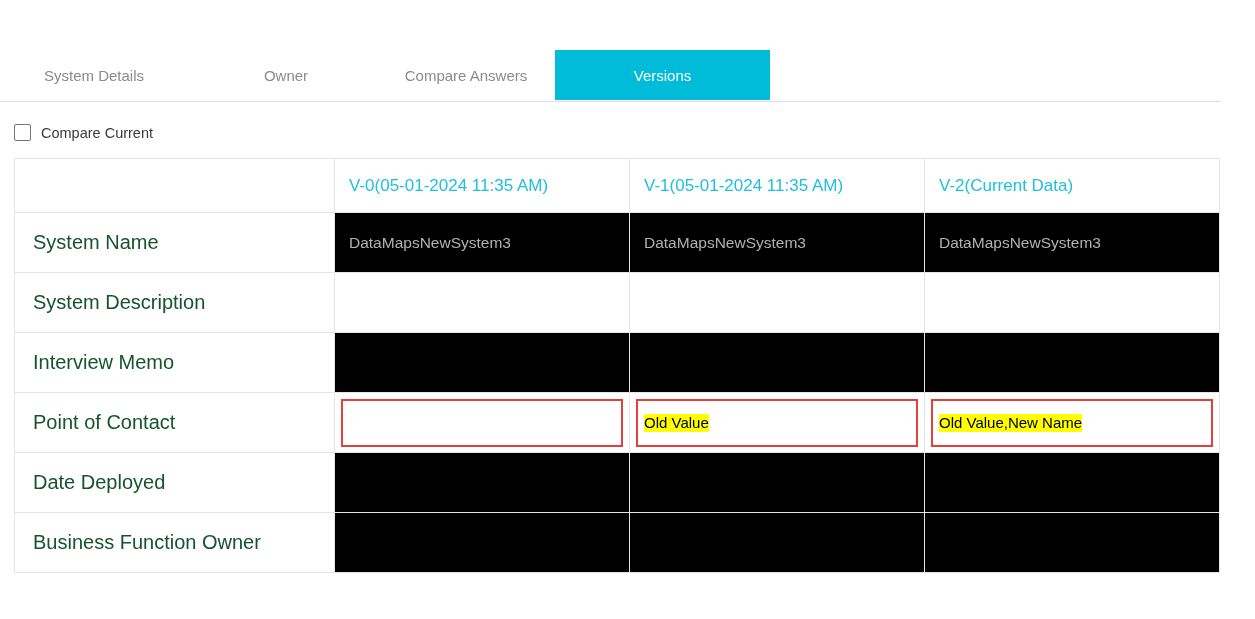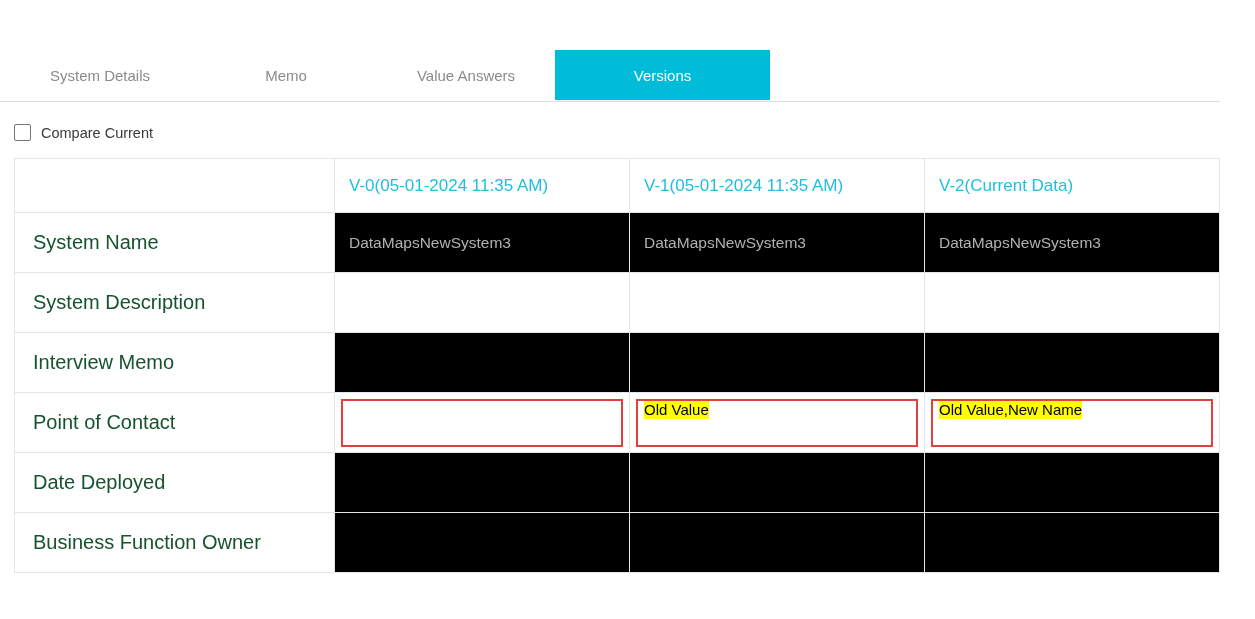--- a/index.html
+++ b/index.html
@@ -155,46 +155,46 @@
     white-space: nowrap;
   }
 
   
   td.diff { padding: 0 6px; position: relative; }
   .diffbox {
     border: 2px solid #e0413c;
     background: #ffffff;
     height: 48px;
     display: flex;
-    align-items: flex-start;
+    align-items: center;
     padding: 0 6px;
   }
   .hl {
     background: #ffff00;
     color: #000000;
     font-size: 15px;
     line-height: 18px;
     white-space: nowrap;
   }
 </style>
 </head>
 <body>
 
 <div id="app">
 
 
   <div class="tabbar">
-    <div class="tab" style="left: 34px; width: 132px; text-align: center;">
+    <div class="tab" style="left: 28px; width: 132px; text-align: center;">
         <span>System Details</span>
       </div>
     <div class="tab" style="left: 238px; width: 96px;">
-        <span>Memo</span>
+        <span>Owner</span>
       </div>
     <div class="tab" style="left: 390px; width: 152px;">
-        <span>Value Answers</span>
+        <span>Compare Answers</span>
       </div>
     <div class="tab active" style="left: 555px; width: 215px;">
         <span>Versions</span>
       </div>
   </div>
 
   <div class="compare-row">
     <span class="cb"></span>
     <span class="compare-label">Compare Current</span>
   </div>

